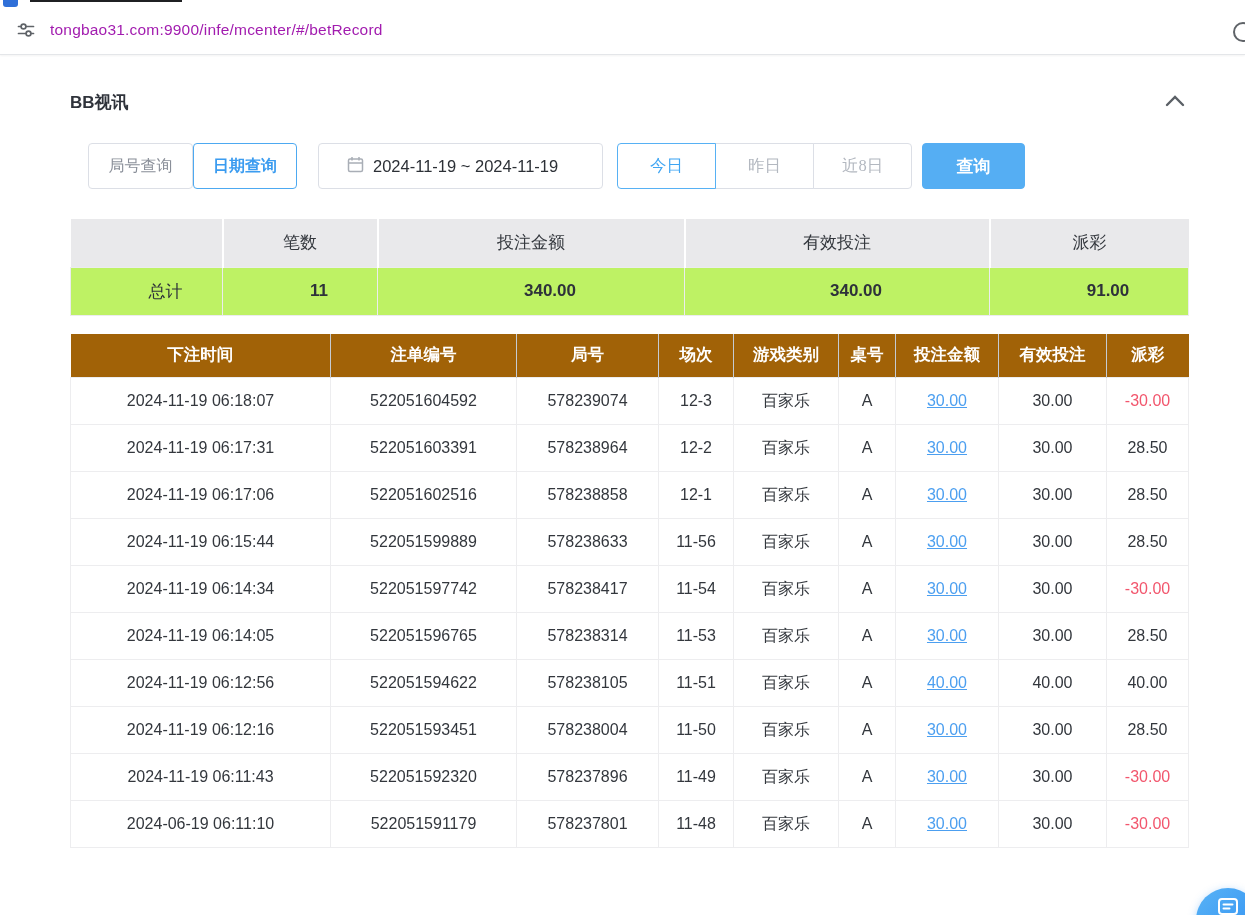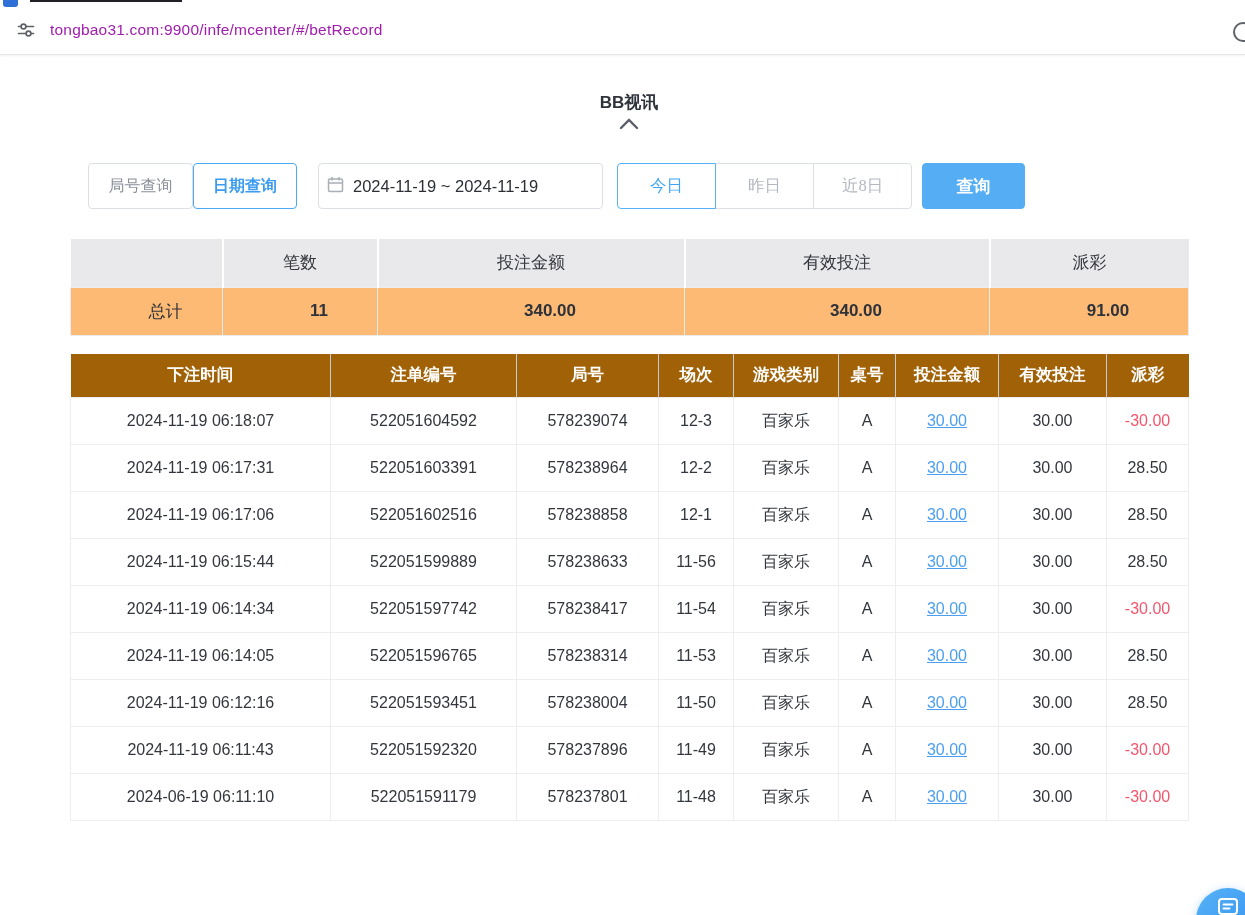--- a/index.html
+++ b/index.html
@@ -27,36 +27,36 @@
   .url-text { font-size: 15.5px; color: #a21caf; letter-spacing: .2px; cursor: text; }
   .ext-icon {
     position: absolute; right: -8px; top: 22px;
     width: 20px; height: 20px; border: 2.5px solid #5f6368; border-radius: 50%;
     cursor: pointer;
   }
 
   
   .page { padding: 0 57px 0 70px; }
 
-  .section-header { display: flex; align-items: center; justify-content: space-between; margin-top: 36px; flex-direction: column; }
+  .section-header { display: flex; align-items: flex-start; justify-content: space-between; margin-top: 36px; }
   .section-title { font-size: 17px; font-weight: 700; color: #2f333b; }
   .chevron-btn { width: 26px; height: 20px; display: flex; align-items: center; justify-content: center; cursor: pointer; }
 
   .filter-row { display: flex; align-items: center; margin-top: 29px; }
   .btn {
     height: 46px; border-radius: 4px; background: #fff;
     font-size: 16px; cursor: pointer;
     font-family: "Liberation Sans", "DejaVu Sans", sans-serif;
   }
   .btn-date   { border: 1px solid #4da9f1; color: #3b9cf0; font-weight: 700; width: 104px; }
   .btn-round  { border: 1px solid #dcdfe6; color: #8a8f99; width: 105px; margin-left: 18px; }
   .date-picker {
     margin-left: 21px; width: 285px; height: 46px;
     border: 1px solid #dcdfe6; border-radius: 4px;
-    display: flex; align-items: center; padding: 0 8px; cursor: pointer; background: #fff;
+    display: flex; align-items: center; padding: 0 28px; cursor: pointer; background: #fff;
   }
   .date-text { font-size: 16.5px; color: #2c3036; margin-left: 9px; }
   .quick-group { display: flex; margin-left: 14px; }
   .quick-btn {
     width: 99px; height: 46px; background: #fff; border: 1px solid #dcdfe6;
     font-size: 16.5px; color: #b3b8c0; margin-left: -1px; cursor: pointer;
     font-family: Liberation Serif, serif;
   }
   .quick-btn.first { border-radius: 4px 0 0 4px; margin-left: 0; }
   .quick-btn.last  { border-radius: 0 4px 4px 0; }
@@ -69,21 +69,21 @@
 
   
   .summary-table { width: 100%; border-collapse: collapse; table-layout: fixed; margin-top: 30px; }
   .summary-table th {
     background: #e9e9eb; height: 48px;
     font-size: 17px; font-weight: 400; color: #33373d;
     border-right: 2px solid #fff;
   }
   .summary-table th:last-child { border-right: none; }
   .summary-table td {
-    background: #fdba74; height: 48px; text-align: center;
+    background: #bef264; height: 48px; text-align: center;
     font-size: 17px; color: #2e323a;
     border: 1px solid #ececee;
     padding-left: 38px;
   }
   .summary-table td.num { font-weight: 700; }
 
   
   .records-table { width: 100%; border-collapse: collapse; table-layout: fixed; margin-top: 18px; }
   .records-table th {
     background: #a16207; color: #fff; font-weight: 700;
@@ -285,20 +285,31 @@
     <td>578238314</td>
     <td>11-53</td>
     <td>百家乐</td>
     <td>A</td>
     <td><a class="bet-link" href="#">30.00</a></td>
     <td>30.00</td>
     <td>28.50</td>
   </tr>
 
 
+  <tr>
+    <td>2024-11-19 06:12:56</td>
+    <td>522051594622</td>
+    <td>578238105</td>
+    <td>11-51</td>
+    <td>百家乐</td>
+    <td>A</td>
+    <td><a class="bet-link" href="#">40.00</a></td>
+    <td>40.00</td>
+    <td>40.00</td>
+  </tr>
 
   <tr>
     <td>2024-11-19 06:12:16</td>
     <td>522051593451</td>
     <td>578238004</td>
     <td>11-50</td>
     <td>百家乐</td>
     <td>A</td>
     <td><a class="bet-link" href="#">30.00</a></td>
     <td>30.00</td>

